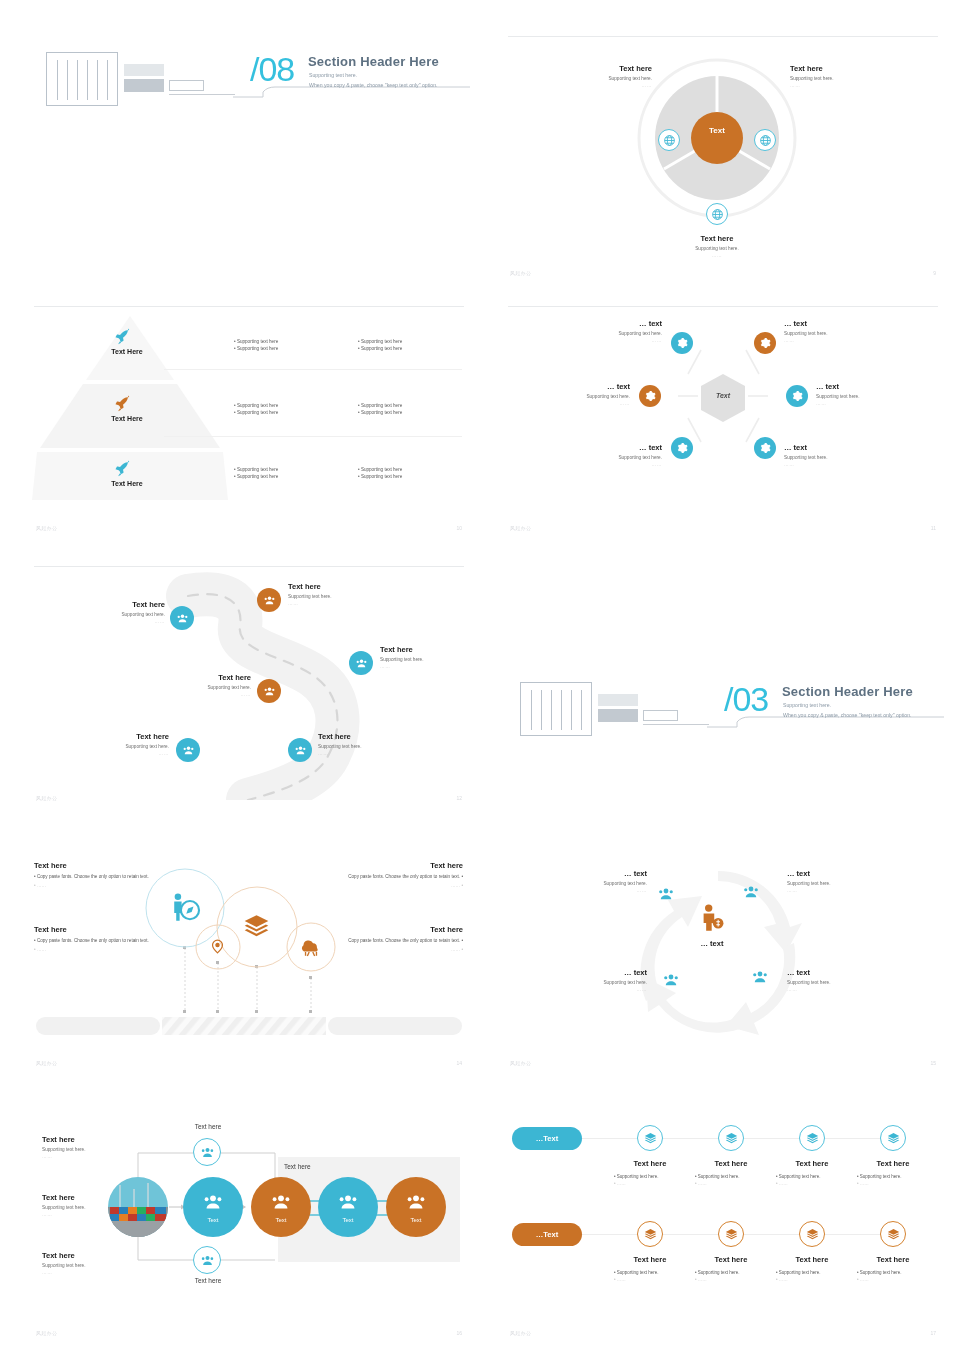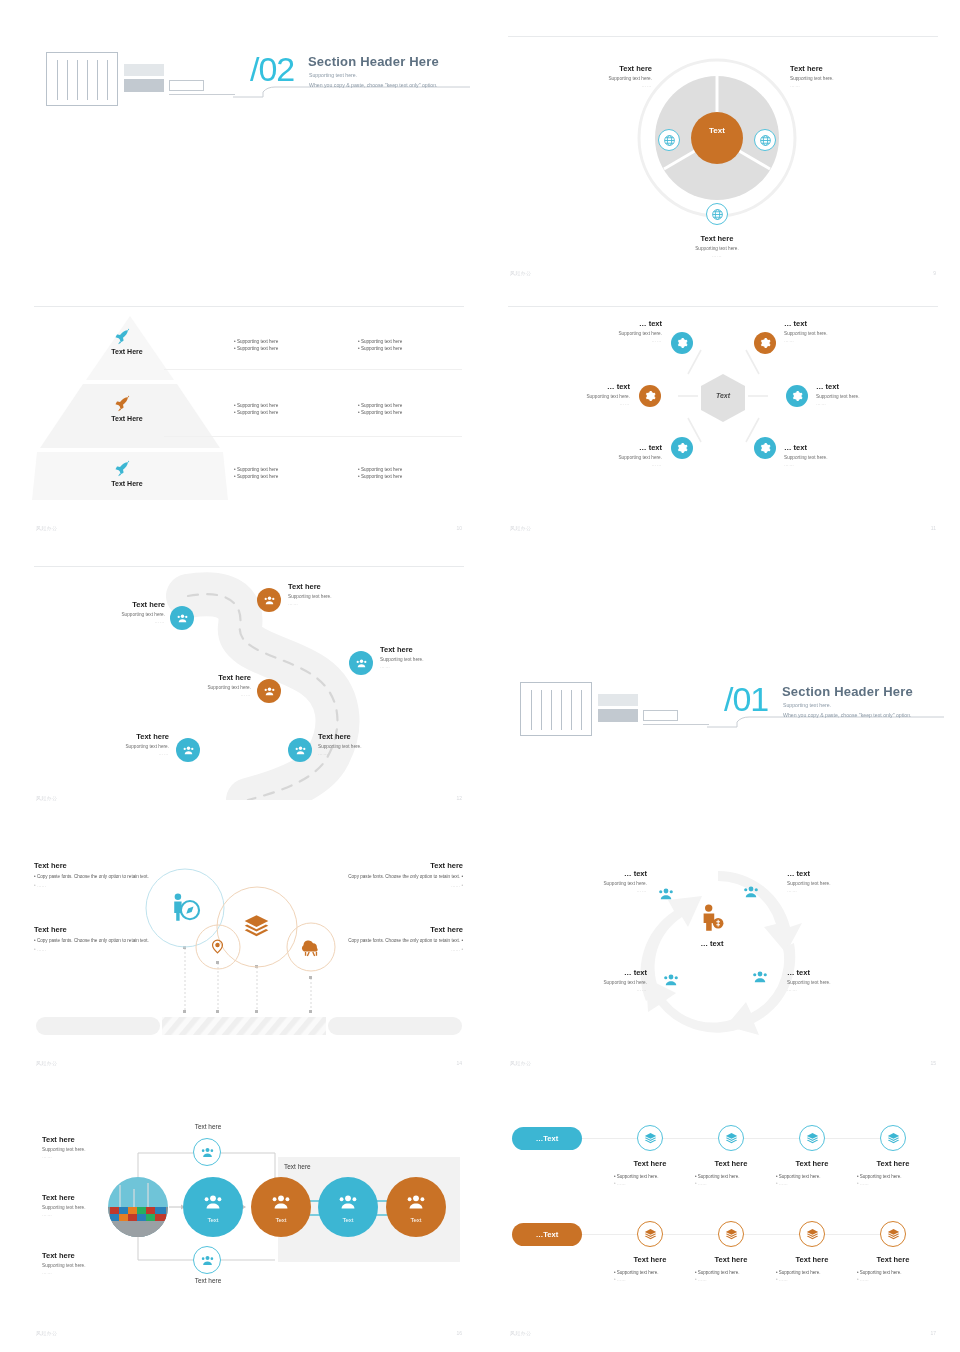--- a/index.html
+++ b/index.html
@@ -63,21 +63,21 @@
   </div>
   <div class="sh-g1"></div>
   <div class="sh-g2"></div>
   <div class="sh-g3"></div>
   <div class="sh-line"></div>
   <div class="sh-step">
     <svg width="250" height="12" viewBox="0 0 250 12">
           <path d="M0 11 H30 V6 Q34 1 42 1 H250" fill="none" stroke="#c9ced4" stroke-width="1"></path>
         </svg>
   </div>
-  <div class="sh-num">/02</div>
+  <div class="sh-num">/08</div>
   <div class="sh-title">Section Header Here</div>
   <div class="sh-sub1">Supporting text here.</div>
   <div class="sh-sub2">When you copy &amp; paste, choose "keep text only" option.</div>
 </div>
 
 <div class="slide col-r r1">
   <div class="toprule"></div>
   <svg width="442" height="230" style="position:absolute;left:0;top:0">
     <circle cx="215" cy="108" r="78" fill="none" stroke="#f0f0f0" stroke-width="3"></circle>
     <circle cx="215" cy="108" r="62" fill="#dedede"></circle>
@@ -381,21 +381,21 @@
   </div>
   <div class="sh-g1"></div>
   <div class="sh-g2"></div>
   <div class="sh-g3"></div>
   <div class="sh-line"></div>
   <div class="sh-step">
     <svg width="250" height="12" viewBox="0 0 250 12">
           <path d="M0 11 H30 V6 Q34 1 42 1 H250" fill="none" stroke="#c9ced4" stroke-width="1"></path>
         </svg>
   </div>
-  <div class="sh-num">/01</div>
+  <div class="sh-num">/03</div>
   <div class="sh-title">Section Header Here</div>
   <div class="sh-sub1">Supporting text here.</div>
   <div class="sh-sub2">When you copy &amp; paste, choose "keep text only" option.</div>
 </div>
 
 <div class="slide col-l r4">
   <svg width="442" height="215" style="position:absolute;left:0;top:0">
     <g stroke="#cfcfcf" stroke-width=".8" stroke-dasharray="2 2">
       <line x1="157" y1="93" x2="157" y2="157"></line>
           <line x1="190" y1="108" x2="190" y2="157"></line>

